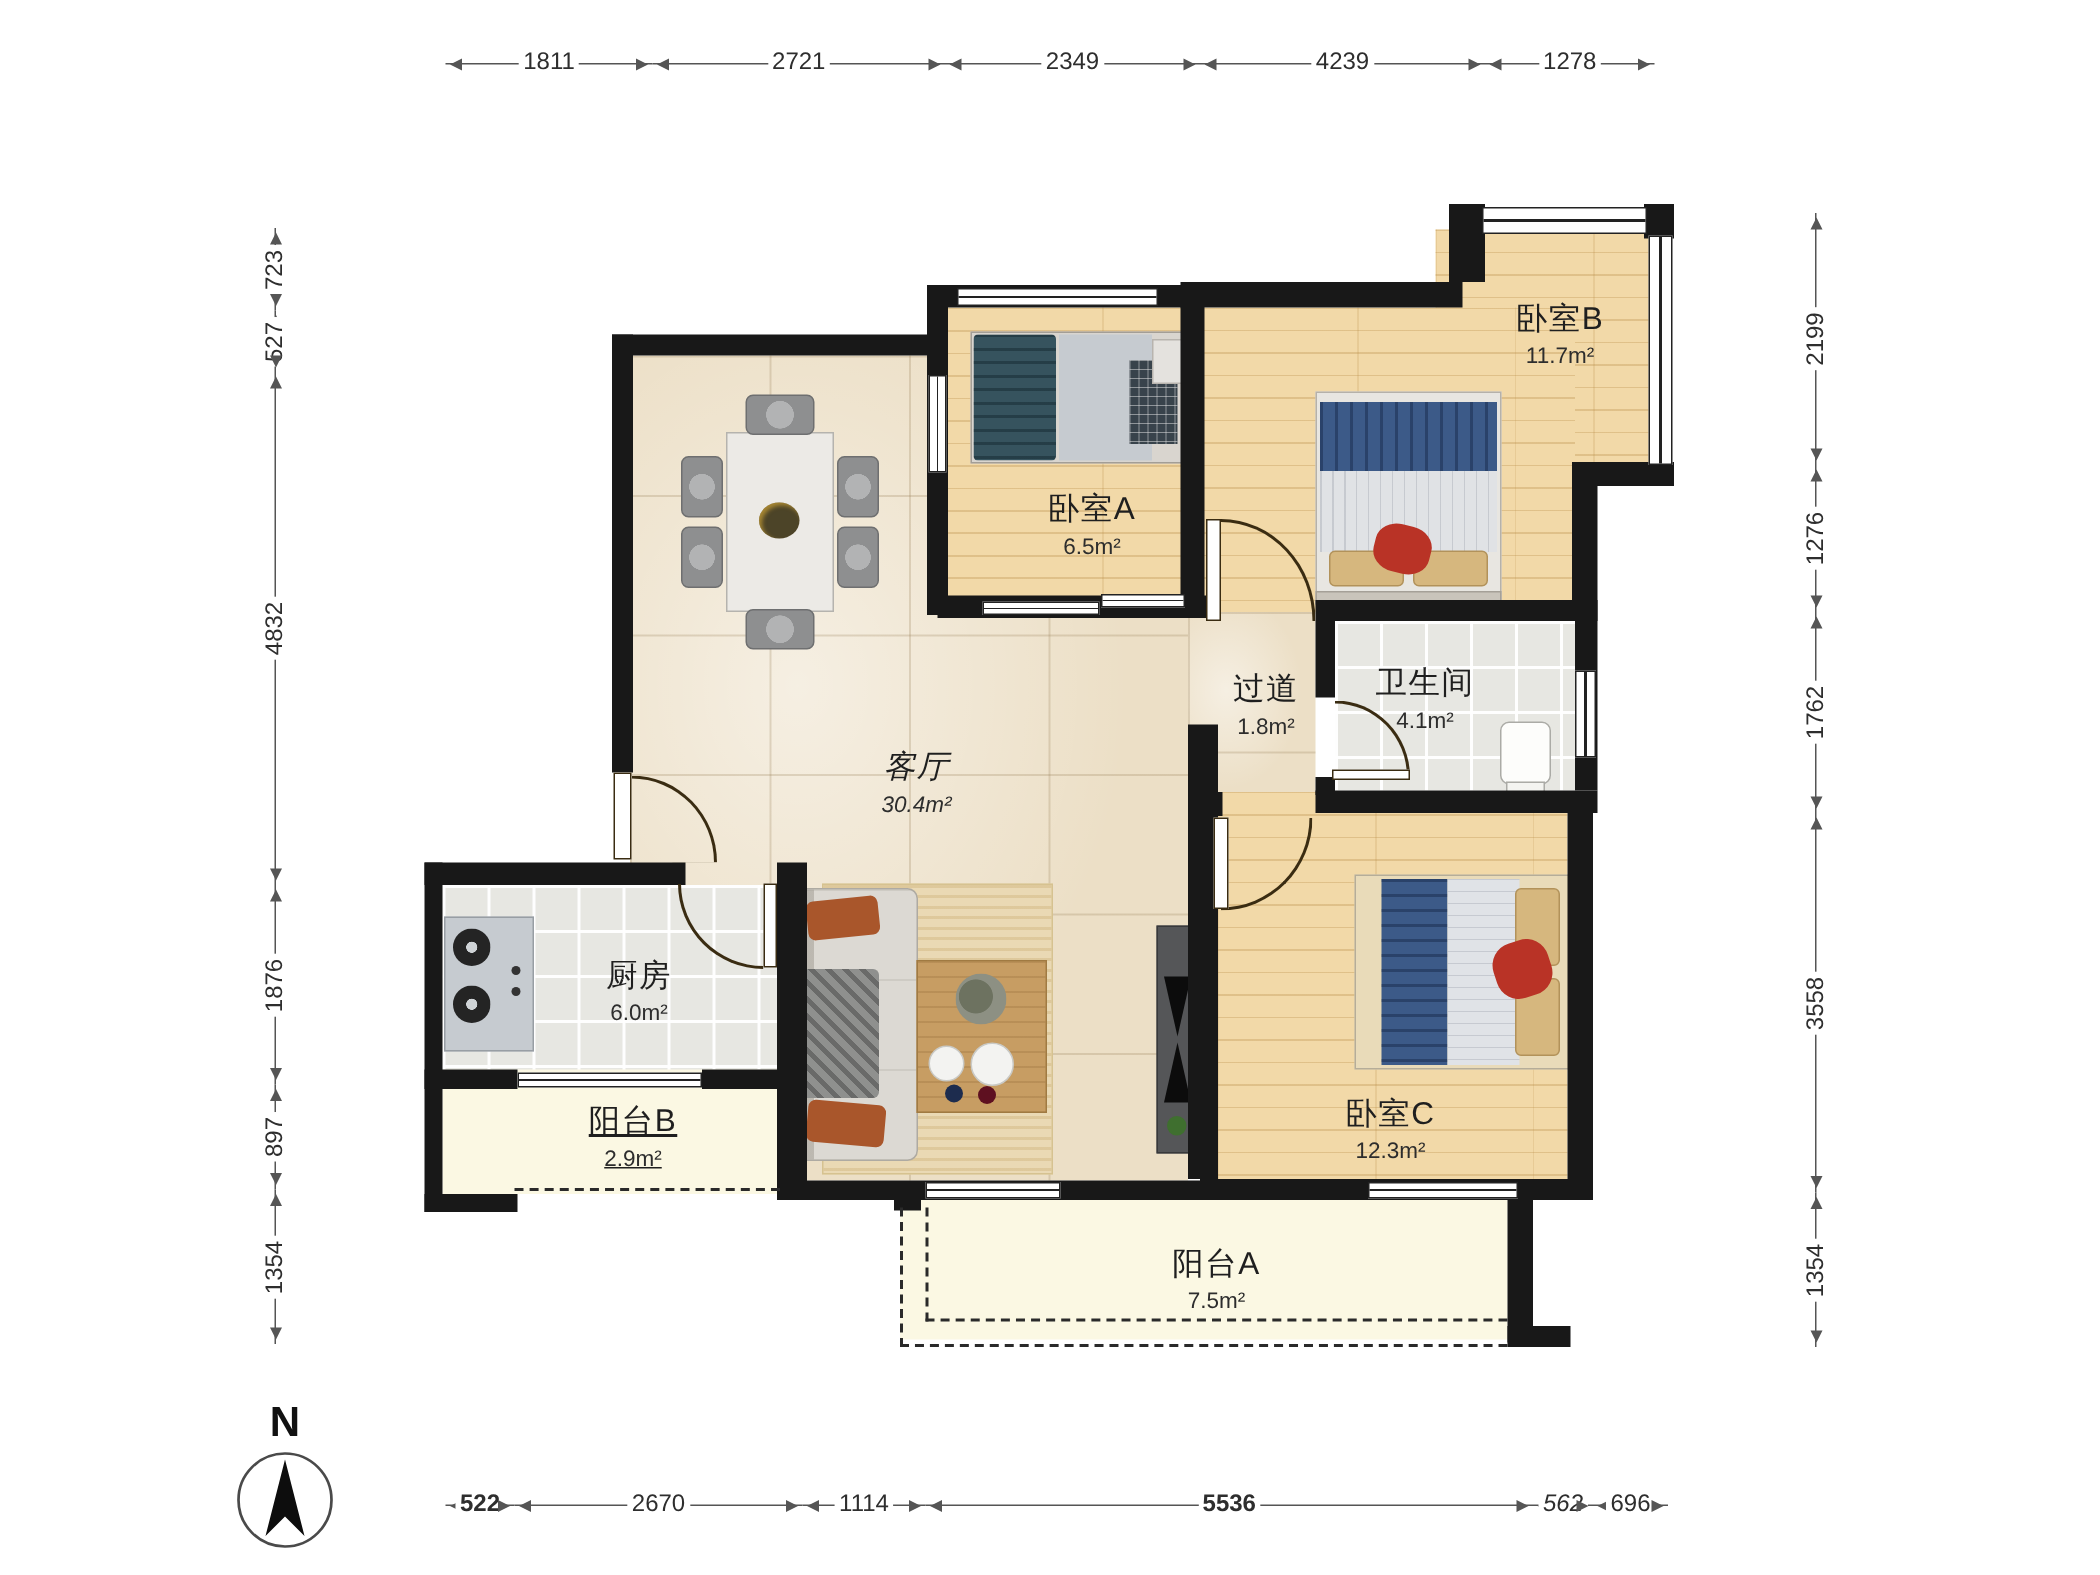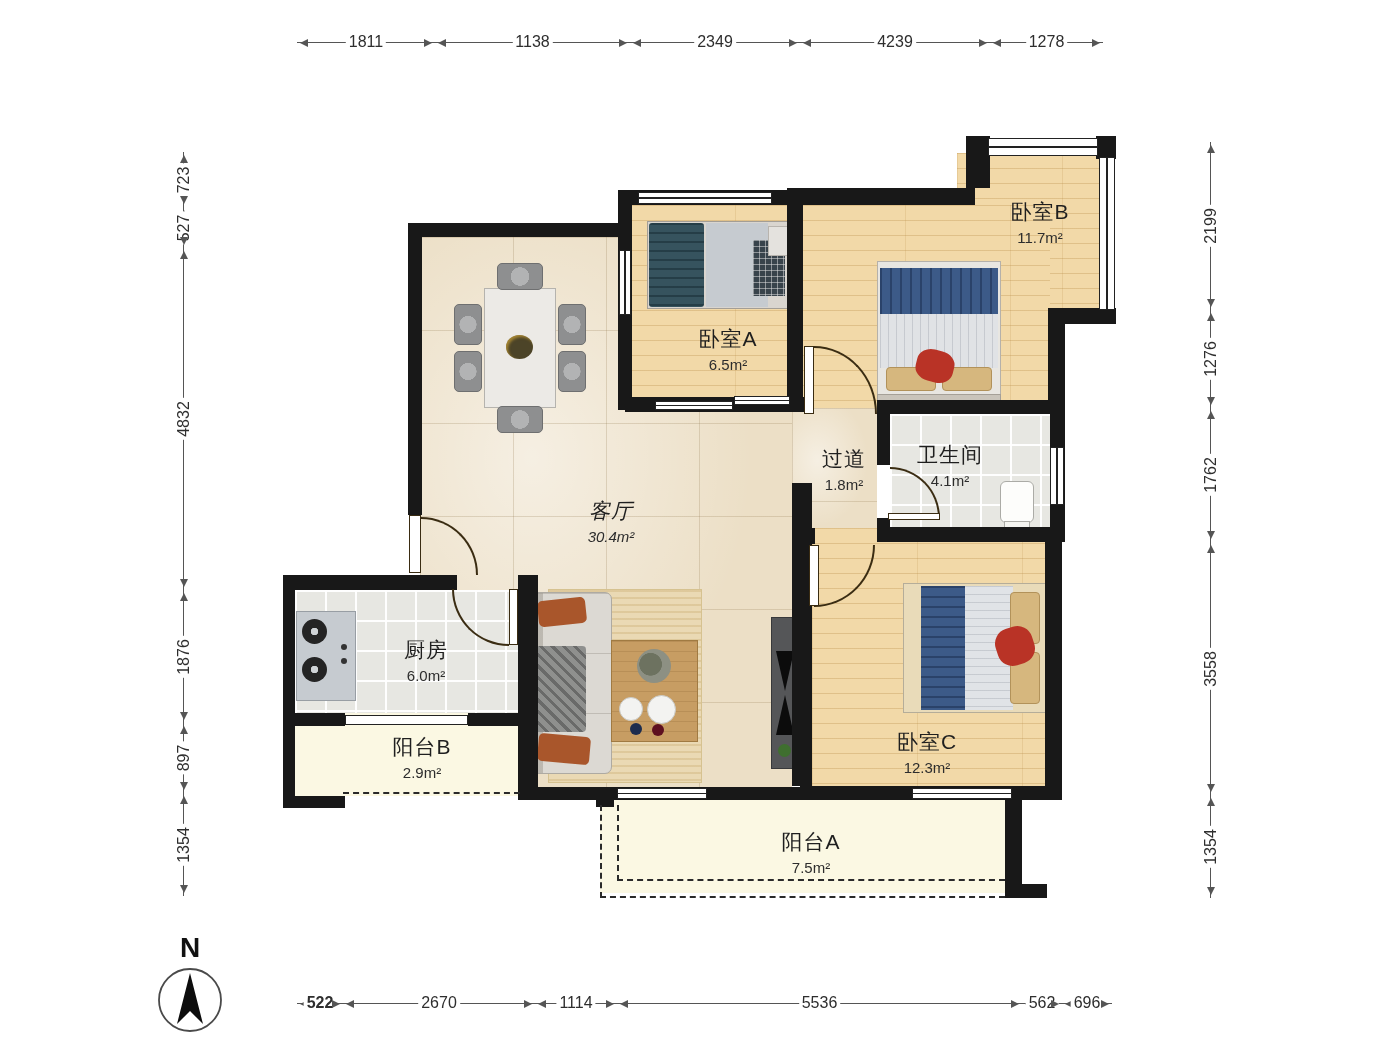--- a/index.html
+++ b/index.html
@@ -228,62 +228,62 @@
       <div class="ar">4.1m²</div>
   </div>
   <div class="room-label" style="left:611px;top:521px;font-style:italic;">
     <div class="nm">客厅</div>
       <div class="ar">30.4m²</div>
   </div>
   <div class="room-label" style="left:426px;top:660px;">
     <div class="nm">厨房</div>
       <div class="ar">6.0m²</div>
   </div>
-  <div class="room-label" style="left:422px;top:757px;">
+  <div class="room-label" style="left:422px;top:757px;text-decoration:underline;">
     <div class="nm">阳台B</div>
       <div class="ar">2.9m²</div>
   </div>
   <div class="room-label" style="left:927px;top:752px;">
     <div class="nm">卧室C</div>
       <div class="ar">12.3m²</div>
   </div>
   <div class="room-label" style="left:811px;top:852px;">
     <div class="nm">阳台A</div>
       <div class="ar">7.5m²</div>
   </div>
 
   <div class="dim-h" style="left:297px;top:42px;width:138px;">
       <span>1811</span>
     </div>
   <div class="dim-h" style="left:435px;top:42px;width:195px;">
-      <span>1138</span>
+      <span>2721</span>
     </div>
   <div class="dim-h" style="left:630px;top:42px;width:170px;">
       <span>2349</span>
     </div>
   <div class="dim-h" style="left:800px;top:42px;width:190px;">
       <span>4239</span>
     </div>
   <div class="dim-h" style="left:990px;top:42px;width:113px;">
       <span>1278</span>
     </div>
 
   <div class="dim-h" style="left:297px;top:1003px;width:46px;font-weight:bold;">
       <span>522</span>
     </div>
   <div class="dim-h" style="left:343px;top:1003px;width:192px;">
       <span>2670</span>
     </div>
   <div class="dim-h" style="left:535px;top:1003px;width:82px;">
       <span>1114</span>
     </div>
-  <div class="dim-h" style="left:617px;top:1003px;width:405px;">
+  <div class="dim-h" style="left:617px;top:1003px;width:405px;font-weight:bold;">
       <span>5536</span>
     </div>
-  <div class="dim-h" style="left:1022px;top:1003px;width:40px;">
+  <div class="dim-h" style="left:1022px;top:1003px;width:40px;font-style:italic;">
       <span>562</span>
     </div>
   <div class="dim-h" style="left:1062px;top:1003px;width:50px;">
       <span>696</span>
     </div>
 
   <div class="dim-v" style="left:183px;top:152px;height:55px;">
       <span>723</span>
     </div>
   <div class="dim-v" style="left:183px;top:207px;height:41px;">

